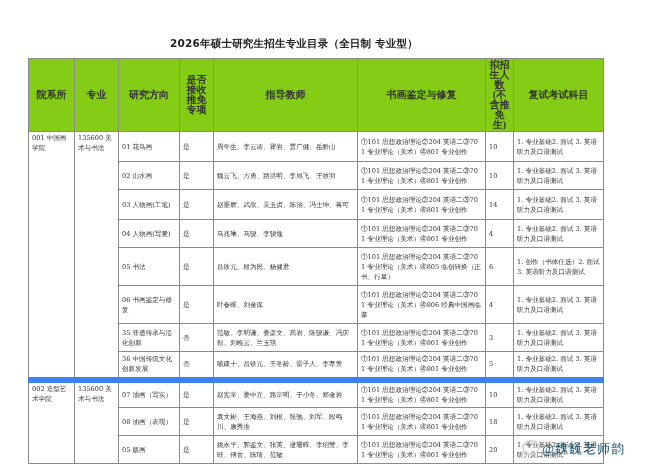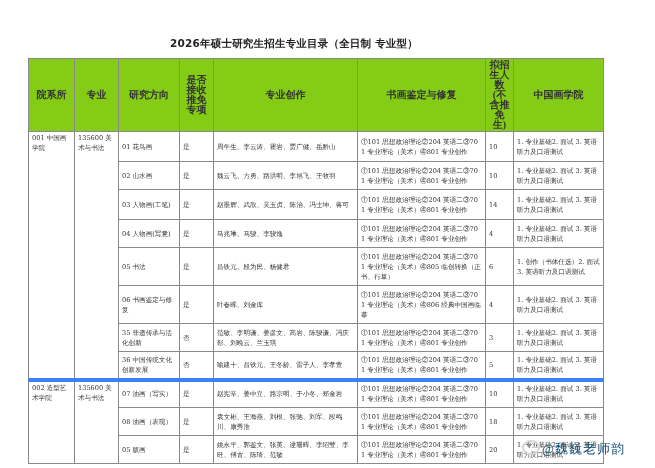--- a/index.html
+++ b/index.html
@@ -23,21 +23,21 @@
     border: 1px solid #8a8a8a; padding: 1px 3px;
     vertical-align: middle; text-align: left;
     overflow: hidden; word-break: break-all;
   }
   table.catalog th {
     background: #84cc16; font-weight: bold; text-align: center;
     font-family: Liberation Serif, serif;
     color: #333; font-size: 10px; height: 38px;
   }
   table.catalog td.top { vertical-align: top; }
-  tr.dept-sep td { border-top: 4px solid #3b82f6; }
+  tr.dept-sep td { border-top: 6px solid #3b82f6; }
   .watermark {
     position: absolute; left: 522px; top: 440px;
     font-family: Liberation Serif, serif;
     font-size: 13px; color: #0c4a6e; letter-spacing: 1px;
     white-space: nowrap;
   }
   .watermark .wm-logo {
     display: inline-block; width: 14px; height: 11px;
     border: 2px solid #d6d6d6; border-radius: 50%;
     vertical-align: -2px; margin-right: 2px;
@@ -58,24 +58,24 @@
     <col style="width:128px">
     <col style="width:28px">
     <col style="width:90px">
   </colgroup>
   <thead>
     <tr>
       <th>院系所</th>
       <th>专业</th>
       <th>研究方向</th>
       <th>是否接收推免专项</th>
-      <th>专业创作</th>
+      <th>指导教师</th>
       <th>书画鉴定与修复</th>
       <th>拟招生人数(不含推免生)</th>
-      <th>中国画学院</th>
+      <th>复试考试科目</th>
     </tr>
   </thead>
   <tbody>
 
     <tr style="height:30px">
       <td class="top" rowspan="8">001 中国画学院</td>
       <td class="top" rowspan="8">135600 美术与书法</td>
       <td>01 花鸟画</td>
       <td>是</td>
       <td>周午生、李云涛、霍岩、贾广健、岳黔山</td>

